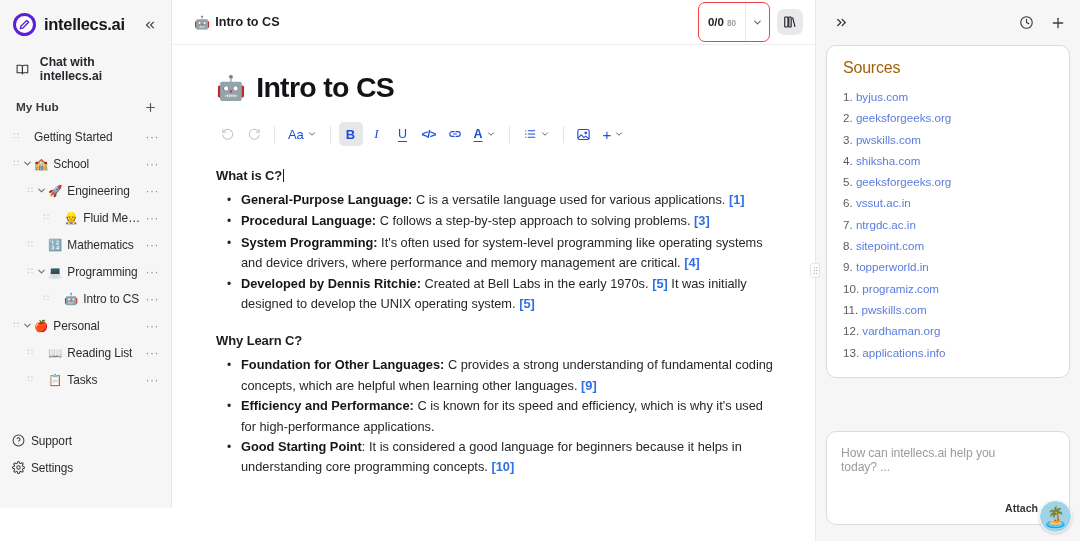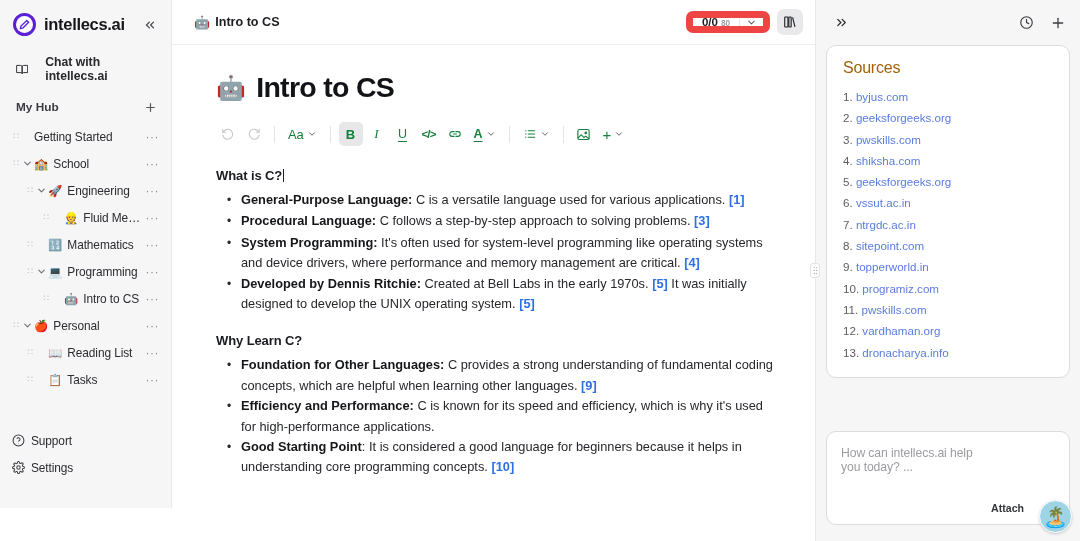--- a/index.html
+++ b/index.html
@@ -37,21 +37,21 @@
     font-size: 16.5px; font-weight: 700; letter-spacing: -0.3px;
     margin-left: 8px; color: #15161a; white-space: nowrap;
   }
   .collapse-btn {
     margin-left: auto; width: 22px; height: 22px;
     display: flex; align-items: center; justify-content: center;
     color: #4a4b52; cursor: pointer; border-radius: 5px;
   }
 
   .chat-row {
-    display: flex; align-items: center; gap: 17px;
+    display: flex; align-items: center; gap: 11px;
     margin: 3px 8px 0 12px; padding: 5px 4px; border-radius: 6px;
     font-size: 12.2px; font-weight: 700; color: #26272c; cursor: pointer;
   }
   .hub-row {
     display: flex; align-items: center;
     margin: 7px 8px 2px 12px; padding: 3px 4px;
     font-size: 11.8px; font-weight: 700; color: #3a3b41;
   }
   .hub-add {
     margin-left: auto; width: 18px; height: 18px; cursor: pointer;
@@ -101,22 +101,22 @@
             background: #ffffff; position: relative; min-width: 0; }
   .ed-header {
     height: 45px; flex: 0 0 45px; display: flex; align-items: center;
     padding: 0 12px 0 22px; border-bottom: 1px solid #efeff1; background: #fff;
   }
   .crumb { display: flex; align-items: center; gap: 5px; font-size: 12.6px;
            font-weight: 600; color: #1d1e23; cursor: pointer; }
   .crumb-emoji { font-size: 13px; }
   .hdr-right { margin-left: auto; display: flex; align-items: center; gap: 7px; }
   .count-pill {
-    display: flex; align-items: stretch; border: 7px solid #ef4444;
-    border-radius: 7px; height: 22px; background: #fff; overflow: hidden;
+    display: flex; align-items: stretch; border: 1px solid #ef4444;
+    border-radius: 7px; height: 40px; background: #fff; overflow: hidden;
   }
   .count-val {
     display: flex; align-items: baseline; gap: 3px; padding: 0 9px;
     font-size: 11.5px; font-weight: 700; color: #202126; align-self: center;
   }
   .count-sub { font-size: 8.2px; font-weight: 600; color: #9fa0a6; }
   .count-caret {
     width: 24px; display: flex; align-items: center; justify-content: center;
     border-left: 1px solid #e8e8eb; color: #5d5e65; cursor: pointer;
   }
@@ -133,21 +133,21 @@
     letter-spacing: -0.7px; color: #121317;
   }
   .doc-title .t-emoji { font-size: 24px; }
 
   .toolbar {
     display: flex; align-items: center; gap: 2px;
     margin: 16px 0 0 0; height: 28px;
   }
   .tb-btn {
     width: 24px; height: 24px; border-radius: 5px; display: flex;
-    align-items: center; justify-content: center; cursor: pointer; color: #15803d;
+    align-items: center; justify-content: center; cursor: pointer; color: #1d4ed8;
   }
   .tb-btn.disabled { color: #c7c8cc; cursor: default; }
   .tb-btn.active { background: #e7e7ea; }
   .tb-wide { width: auto; padding: 0 5px; gap: 3px; }
   .tb-sep { width: 1px; height: 17px; background: #e4e4e7; margin: 0 6px; }
   .tb-caret { color: #5e5f66; display: flex; align-items: center; }
   .tb-label { font-size: 13px; font-weight: 500; letter-spacing: -0.2px; }
 
   .blk-h { font-size: 13px; font-weight: 700; color: #1b1c21; margin: 20px 0 7px; letter-spacing: -0.1px; }
   .blk-h .caret-cursor {
@@ -213,21 +213,21 @@
   ol.src-list li:before { content: counter(s) ". "; color: #5c5d64; }
   ol.src-list li a { color: #5b7ce0; text-decoration: none; cursor: pointer; }
 
   .composer-wrap { flex: 0 0 auto; padding: 10px 10px 16px; position: relative; }
   .composer {
     border: 1px solid #dcdce0; border-radius: 10px; background: #ffffff;
     height: 94px; padding: 14px 14px 10px; display: flex; flex-direction: row;
   }
   .composer-ph { font-size: 12.2px; color: #9b9ca2; letter-spacing: -0.1px; }
   .attach {
-    margin-top: auto; display: flex; align-items: flex-end; gap: 19px;
+    margin-top: auto; display: flex; align-items: flex-end; gap: 5px;
     font-size: 10.6px; font-weight: 700; color: #35363c; cursor: pointer;
   }
   .avatar {
     position: absolute; right: 8px; bottom: 8px;
     width: 33px; height: 33px; border-radius: 50%;
     background: #9fd4e6; display: flex; align-items: center;
     justify-content: center; font-size: 20px; overflow: hidden;
     border: 1.5px solid #ffffff; cursor: pointer;
     box-shadow: 0 1px 3px rgba(0,0,0,.18);
   }
@@ -589,21 +589,21 @@
             <li><a>pwskills.com</a></li>
             <li><a>shiksha.com</a></li>
             <li><a>geeksforgeeks.org</a></li>
             <li><a>vssut.ac.in</a></li>
             <li><a>ntrgdc.ac.in</a></li>
             <li><a>sitepoint.com</a></li>
             <li><a>topperworld.in</a></li>
             <li><a>programiz.com</a></li>
             <li><a>pwskills.com</a></li>
             <li><a>vardhaman.org</a></li>
-            <li><a>dronacharya.info</a></li>
+            <li><a>applications.info</a></li>
           </ol>
       </div>
     </div>
 
     <div class="composer-wrap">
       <div class="composer">
         <div class="composer-ph">How can intellecs.ai help you today? ...</div>
         <div class="attach">
           <span>Attach</span>
           <svg width="12" height="12" viewBox="0 0 24 24" fill="none" stroke="#35363c" stroke-width="1.9" stroke-linecap="round" stroke-linejoin="round">

